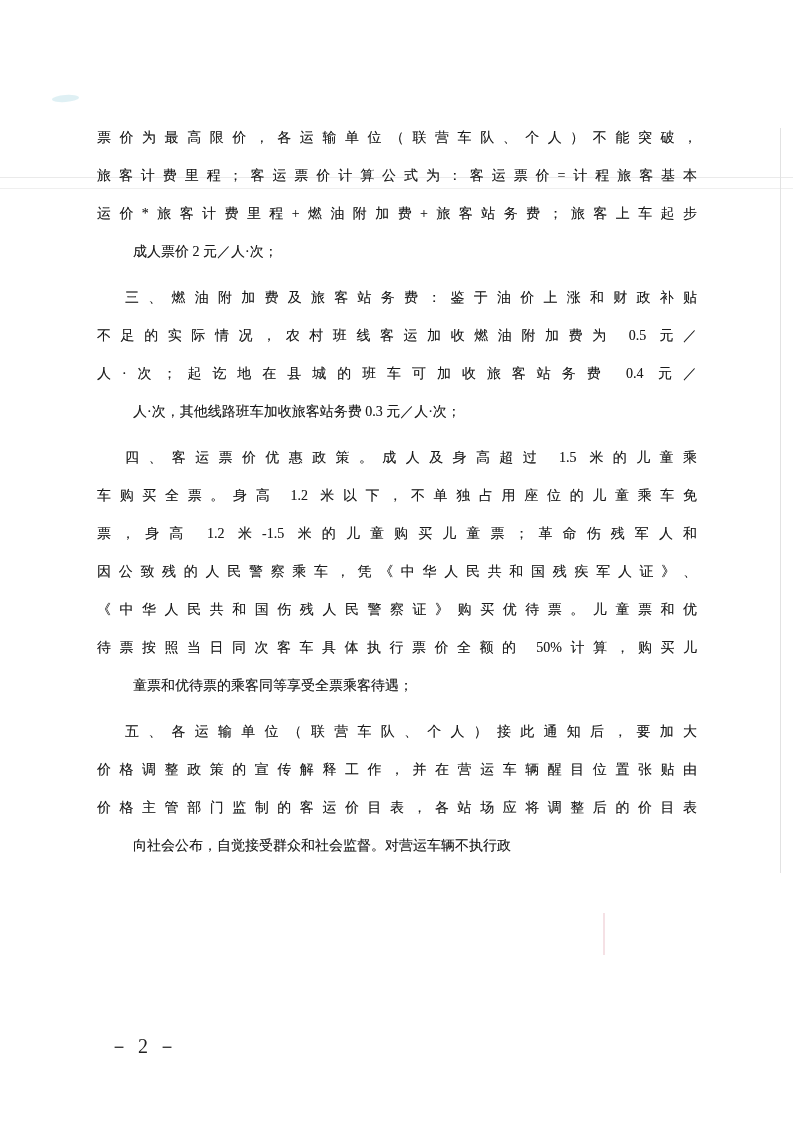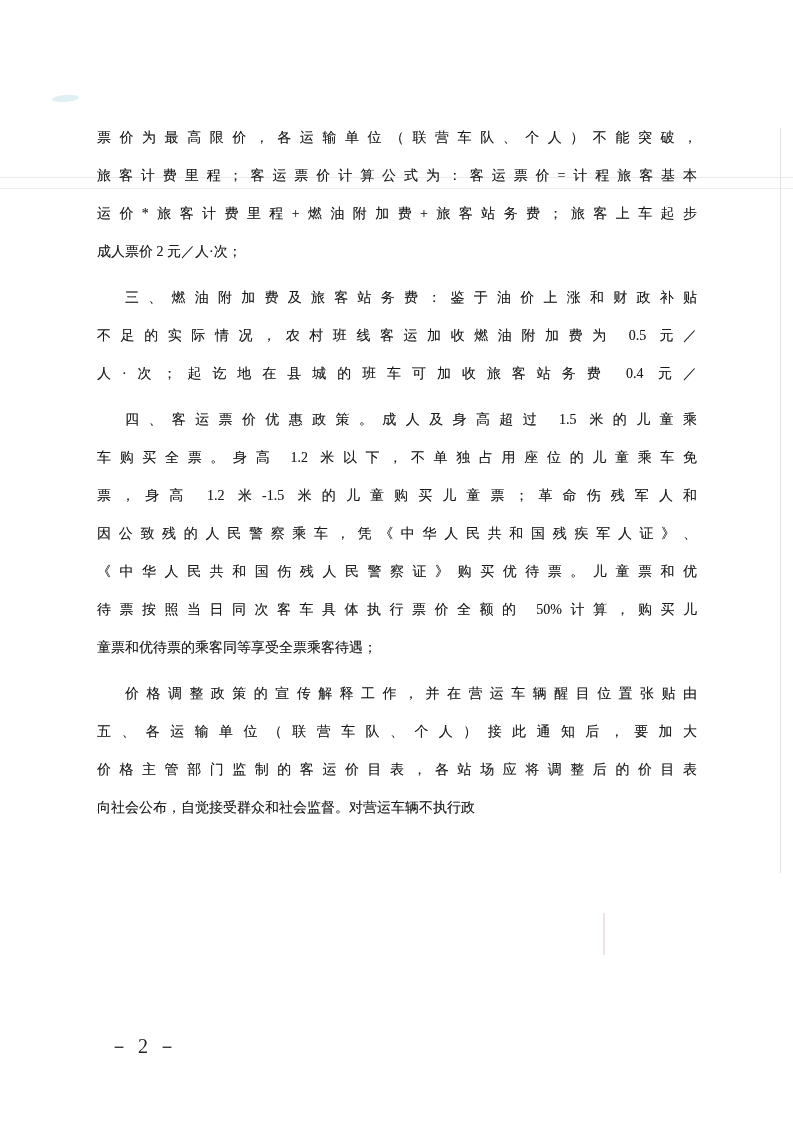--- a/index.html
+++ b/index.html
@@ -30,20 +30,21 @@
   }
   .para .line {
     height: 38px;
     overflow: hidden;
     text-align: justify;
     text-align-last: justify;
     white-space: nowrap;
   }
   .para .line.last {
     text-align-last: left;
+    margin-left: 36px;
   }
   .para.indent .line:first-child {
     text-indent: 2em;
   }
   .page-number {
     position: absolute;
     left: 109px;
     top: 1033px;
     font-size: 20px;
     letter-spacing: 2px;
@@ -120,32 +121,33 @@
       <div class="para">
         <div class="line">票价为最高限价，各运输单位（联营车队、个人）不能突破，</div>
         <div class="line">旅客计费里程；客运票价计算公式为：客运票价=计程旅客基本</div>
         <div class="line">运价*旅客计费里程+燃油附加费+旅客站务费；旅客上车起步</div>
         <div class="line last">成人票价 2 元／人·次；</div>
       </div>
       <div class="para indent">
         <div class="line">三、燃油附加费及旅客站务费：鉴于油价上涨和财政补贴</div>
         <div class="line">不足的实际情况，农村班线客运加收燃油附加费为 0.5 元／</div>
         <div class="line">人·次；起讫地在县城的班车可加收旅客站务费 0.4 元／</div>
+        <div class="line last">人·次，其他线路班车加收旅客站务费 0.3 元／人·次；</div>
       </div>
       <div class="para indent">
         <div class="line">四、客运票价优惠政策。成人及身高超过 1.5 米的儿童乘</div>
         <div class="line">车购买全票。身高 1.2 米以下，不单独占用座位的儿童乘车免</div>
         <div class="line">票，身高 1.2 米-1.5 米的儿童购买儿童票；革命伤残军人和</div>
         <div class="line">因公致残的人民警察乘车，凭《中华人民共和国残疾军人证》、</div>
         <div class="line">《中华人民共和国伤残人民警察证》购买优待票。儿童票和优</div>
         <div class="line">待票按照当日同次客车具体执行票价全额的 50%计算，购买儿</div>
         <div class="line last">童票和优待票的乘客同等享受全票乘客待遇；</div>
       </div>
       <div class="para indent">
+        <div class="line">五、各运输单位（联营车队、个人）接此通知后，要加大</div>
         <div class="line">价格调整政策的宣传解释工作，并在营运车辆醒目位置张贴由</div>
-        <div class="line">五、各运输单位（联营车队、个人）接此通知后，要加大</div>
         <div class="line">价格主管部门监制的客运价目表，各站场应将调整后的价目表</div>
         <div class="line last">向社会公布，自觉接受群众和社会监督。对营运车辆不执行政</div>
       </div>
     </div>
 
   <div class="page-number">－ 2 －</div>
 </div>
 
 </body></html>

